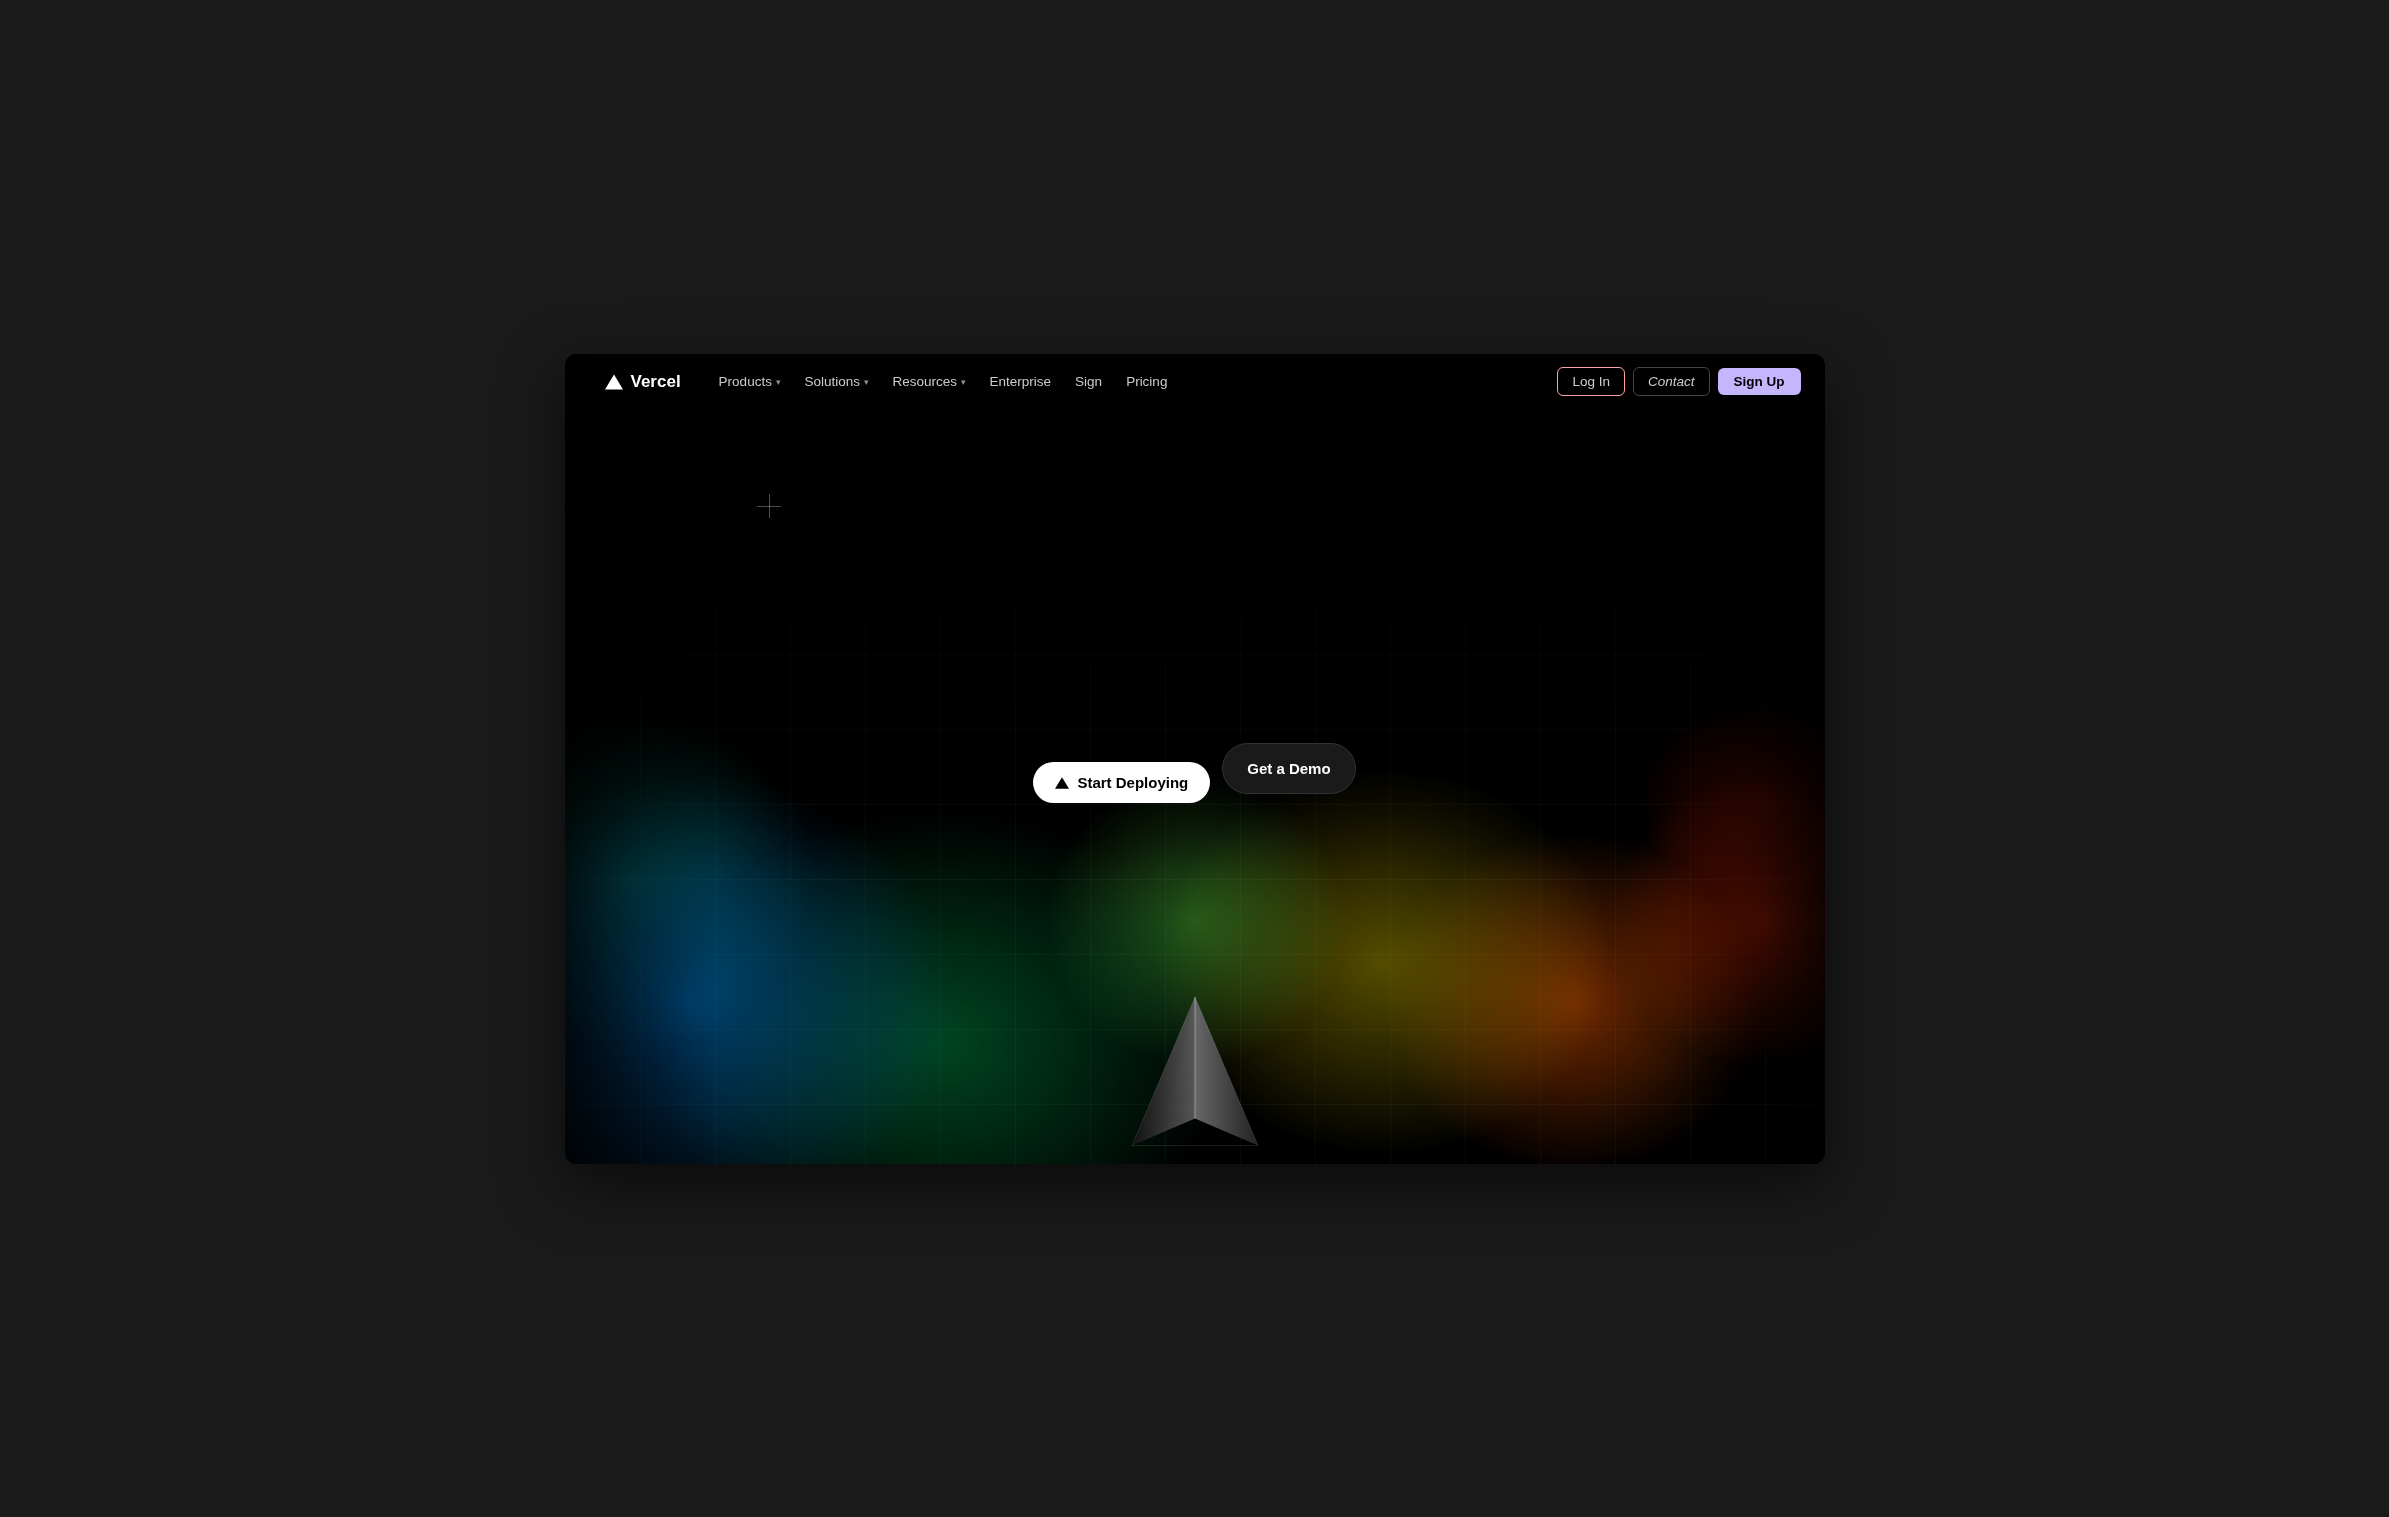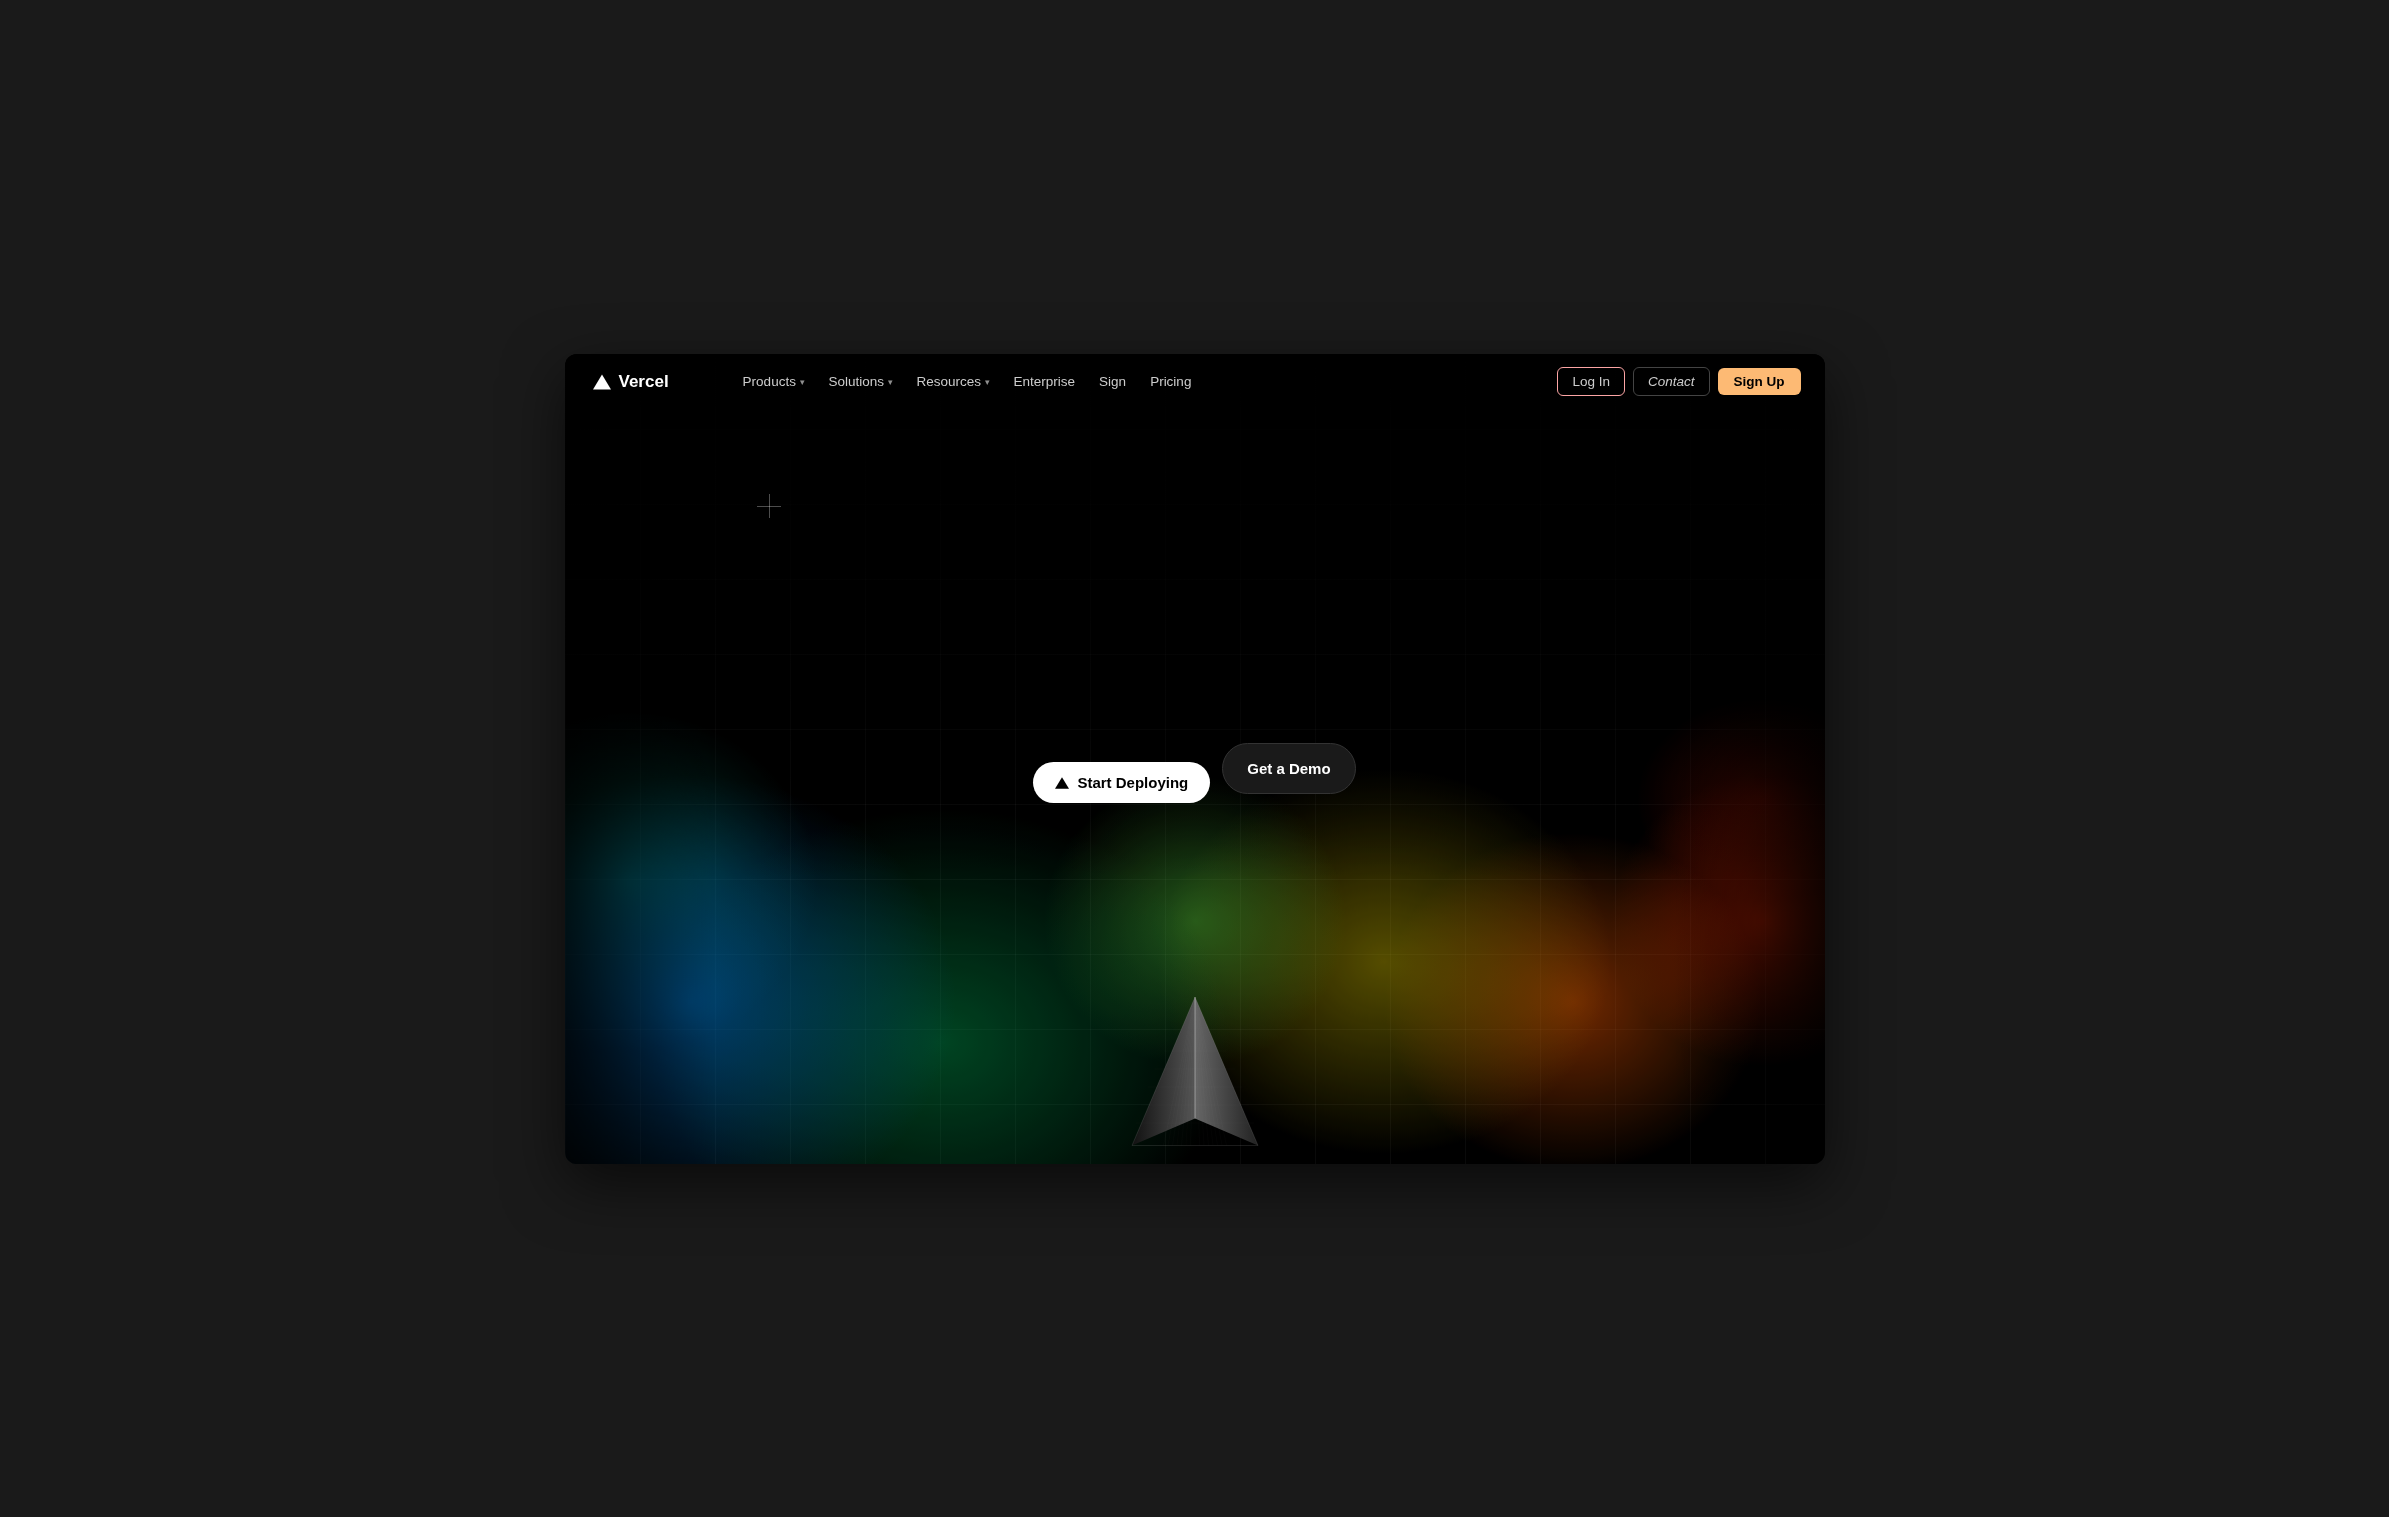--- a/index.html
+++ b/index.html
@@ -19,28 +19,27 @@
       background: #000;
       border-radius: 12px;
       overflow: hidden;
       position: relative;
       box-shadow: 0 20px 60px rgba(0,0,0,0.6);
     }
 
     
     .navbar {
       position: absolute;
-      top: 0; left: 4px; right: 0;
+      top: 0; left: 16px; right: 0;
       height: 56px;
       display: flex;
       align-items: center;
       padding: 0 24px;
       z-index: 10;
       background: transparent;
-      gap: 36px;
     }
 
     .nav-logo {
       display: flex;
       align-items: center;
       gap: 8px;
       color: #fff;
       font-size: 17px;
       font-weight: 600;
       text-decoration: none;
@@ -102,21 +101,21 @@
       border-radius: 6px;
       cursor: pointer;
       background: transparent;
       border: 1px solid #444;
       white-space: nowrap;
       font-style: italic;
     }
 
     .btn-signup {
       color: #000;
-      background: #fdba74;
+      background: #c4b5fd;
       font-size: 13.5px;
       font-weight: 600;
       padding: 6px 16px;
       border-radius: 6px;
       cursor: pointer;
       border: none;
       white-space: nowrap;
     }
 
     

